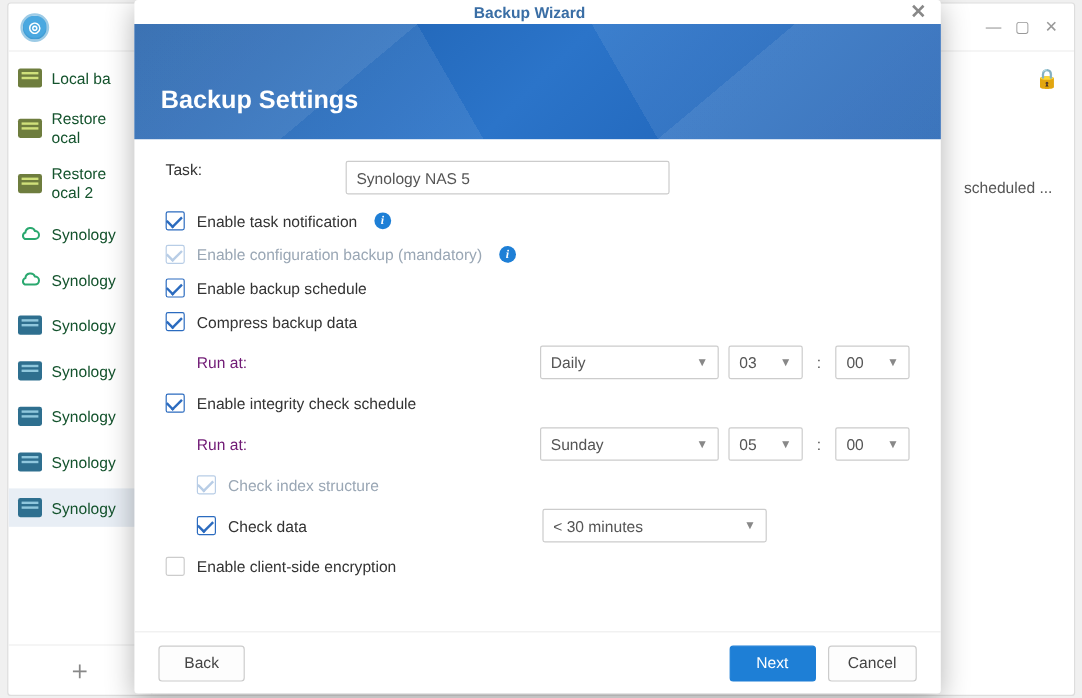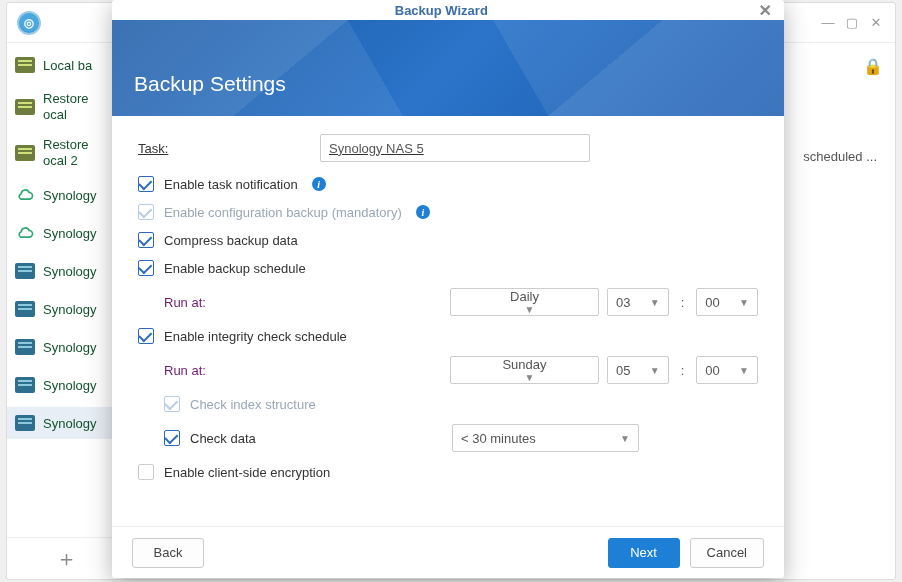--- a/index.html
+++ b/index.html
@@ -119,37 +119,36 @@
       display:flex; align-items:center;
       padding-left: 22px;
     }
     .modal-banner::before{
       content:"";
       position:absolute; inset:0;
       background:
         linear-gradient(60deg, rgba(255,255,255,0.08) 0 40%, transparent 40% 60%, rgba(255,255,255,0.08) 60% 100%),
         linear-gradient(-40deg, rgba(255,255,255,0.08) 0 30%, transparent 30% 70%, rgba(255,255,255,0.08) 70% 100%);
     }
-    .modal-banner h1 { color:#fff; font-size:21px; font-weight:400; position:relative;margin-top:32px; }
+    .modal-banner h1 { color:#fff; font-size:21px; font-weight:700; position:relative;margin-top:32px; }
     .modal-content {
       flex:1;
       padding: 18px 26px 10px 26px;
       overflow:auto;
     }
-    .row { display:flex; align-items:center; margin-bottom:14px;text-decoration:underline; }
+    .row { display:flex; margin-bottom:14px; }
     .label-col { width:150px; color:#333; }
     .text-input {
       width: 270px;
       height: 28px;
       border:1px solid #ccc;
       border-radius:2px;
       padding: 0 8px;
       font-size:13px;
       color:#555;
-      margin-left:32px;
     }
     .checkbox-row { display:flex; align-items:center; gap:10px; margin-bottom:12px; }
     .checkbox {
       width:16px; height:16px;
       border:1px solid #2b6bbf;
       border-radius:2px;
       display:inline-flex; align-items:center; justify-content:center;
       flex-shrink:0;
     }
     .checkbox.checked::after{
@@ -177,21 +176,21 @@
       border:1px solid #ccc;
       border-radius:2px;
       display:inline-flex; align-items:center;
       padding: 0 8px;
       background:#fff;
       position:relative;
       color:#555;
       justify-content:space-between;
     }
     .select .caret { color:#888; font-size:10px; margin-left:10px;}
-    .w-day { width:150px;flex-direction:column; }
+    .w-day { width:150px; }
     .w-hour { width:62px; }
     .w-min { width:62px; }
     .w-duration { width:187px; }
     .colon { color:#555; margin: 0 4px;}
     .modal-footer {
       height: 52px;
       border-top:1px solid #eee;
       display:flex; align-items:center;
       padding: 0 20px;
       gap:10px;
@@ -305,26 +304,26 @@
     </div>
 
     <div class="checkbox-row">
       <span class="checkbox checked disabled"></span>
       <span class="lbl-disabled">Enable configuration backup (mandatory)</span>
       <span class="info-icon">i</span>
     </div>
 
     <div class="checkbox-row">
       <span class="checkbox checked"></span>
+      <span>Enable backup schedule</span>
+    </div>
+
+    <div class="checkbox-row">
+      <span class="checkbox checked"></span>
       <span>Compress backup data</span>
-    </div>
-
-    <div class="checkbox-row">
-      <span class="checkbox checked"></span>
-      <span>Enable backup schedule</span>
     </div>
 
     <div class="sched-row indent">
       <span class="sched-label">Run at:</span>
       <span class="select w-day">
           <span>Daily</span>
           <span class="caret">▼</span>
         </span>
       <span class="select w-hour">
           <span>03</span>

